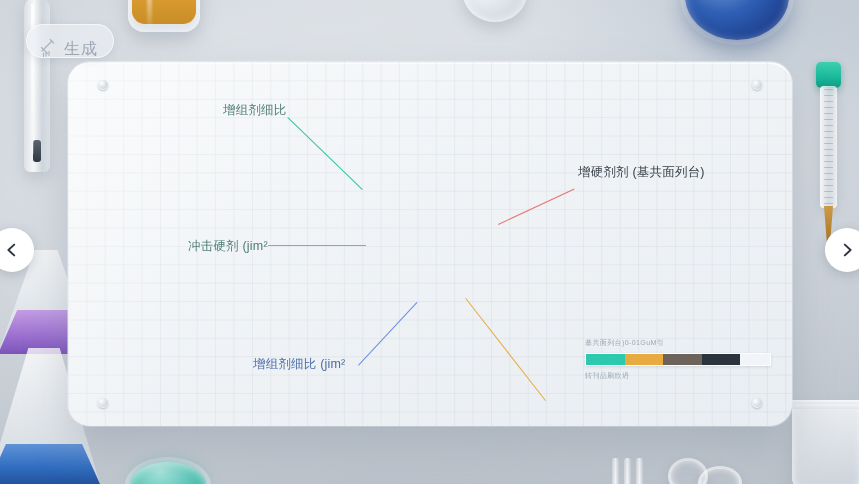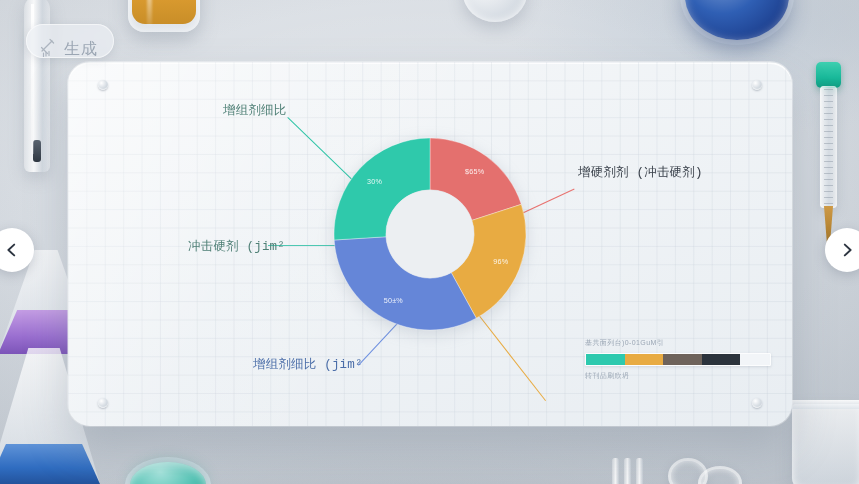--- a/index.html
+++ b/index.html
@@ -146,21 +146,21 @@
   .screw.tl{ left:30px; top:18px } .screw.tr{ right:30px; top:18px }
   .screw.bl{ left:30px; bottom:18px } .screw.br{ right:30px; bottom:18px }
 
   
   #donut-wrap { position:absolute; left:264px; top:74px; width:196px; height:196px; }
   #donut-svg { display:block; overflow:visible; filter:drop-shadow(0 4px 8px rgba(110,124,140,.22)); }
   .slice-label { font-size:7.2px; fill:rgba(255,255,255,.88); text-anchor:middle;
     dominant-baseline:middle; letter-spacing:.2px; }
 
   
-  .callout { position:absolute; font-size:12.5px; white-space:nowrap; letter-spacing:.2px;font-family:Liberation Mono, monospace; }
+  .callout { position:absolute; font-size:12.5px; white-space:nowrap; letter-spacing:.2px; }
   #cb-teal-top  { left:155px; top:40px;  color:#4e7f75; }
   #cb-teal-left { left:120px; top:176px; color:#4e7f75; }
   #cb-blue      { left:185px; top:294px; color:#4a6da8; }
   #cb-red       { left:510px; top:102x;  color:#39404a; }
   #cb-red       { left:510px; top:102px; color:#39404a; }
 
   .leader { position:absolute; transform-origin:0 0; height:0; border-top-width:1.3px;
             border-top-style:solid; }
 
   
@@ -234,42 +234,25 @@
   <div class="screw tr"></div>
   <div class="screw bl"></div>
   <div class="screw br"></div>
 
   <div class="leader" style="left:220px; top:55px; width:104px; transform:rotate(44deg); border-color:#2ec4a6;"></div>
   <div class="leader" style="left:200px; top:183px; width:98px; border-color:#4ec8b2;"></div>
   <div class="leader" style="left:290px; top:303px; width:86px; transform:rotate(-47deg); border-color:#6d8fe0;"></div>
   <div class="leader" style="left:430px; top:162px; width:84px; transform:rotate(-25deg); border-color:#e8726f;"></div>
   <div class="leader" style="left:398px; top:236px; width:130px; transform:rotate(52deg); border-color:#e8ab42;"></div>
 
-  <div id="donut-wrap">
-    <svg id="donut-svg" width="196" height="196" viewBox="0 0 196 196">
-      <g id="donut-slices">
-          <path d="M 98 2 A 96 96 0 0 1 189.30142556433475 68.33436854000504 L 139.998655759594 84.35380952840232 A 44.160000000000004 44.160000000000004 0 0 0 98 53.839999999999996 Z" fill="#e4706e" stroke="rgba(255,255,255,.35)" stroke-width="1"></path>
-          <path d="M 189.30142556433475 68.33436854000504 A 96 96 0 0 1 144.2483527137647 182.12544128421092 L 119.27424224833175 136.697702990737 A 44.160000000000004 44.160000000000004 0 0 0 139.998655759594 84.35380952840232 Z" fill="#e8ab42" stroke="rgba(255,255,255,.35)" stroke-width="1"></path>
-          <path d="M 144.2483527137647 182.12544128421092 A 96 96 0 0 1 2.1894340708859374 104.02788987481406 L 53.927139672607524 100.77282934241447 A 44.160000000000004 44.160000000000004 0 0 0 119.27424224833175 136.697702990737 Z" fill="#6586d8" stroke="rgba(255,255,255,.35)" stroke-width="1"></path>
-          <path d="M 2.1894340708859374 104.02788987481406 A 96 96 0 0 1 97.99999999999999 2 L 97.99999999999999 53.839999999999996 A 44.160000000000004 44.160000000000004 0 0 0 53.927139672607524 100.77282934241447 Z" fill="#2fc9ab" stroke="rgba(255,255,255,.35)" stroke-width="1"></path>
-        </g>
-      <circle cx="98" cy="98" r="44" fill="#eceff2"></circle>
-      <g id="donut-labels">
-          <text x="142.71870199441136" y="36.449987067954" class="slice-label">$65%</text>
-          <text x="168.73739504637817" y="126.0069159682503" class="slice-label">96%</text>
-          <text x="61.34818047434149" y="164.66941221773715" class="slice-label">50±%</text>
-          <text x="42.54006682577901" y="45.91965618094536" class="slice-label">30%</text>
-        </g>
-    </svg>
-  </div>
 
   <div class="callout" id="cb-teal-top">增组剂细比</div>
   <div class="callout" id="cb-teal-left">冲击硬剂 (jim²</div>
   <div class="callout" id="cb-blue">增组剂细比 (jim²</div>
-  <div class="callout" id="cb-red">增硬剂剂 (冲击硬剂)</div>
+  <div class="callout" id="cb-red">增硬剂剂 (基共面列台)</div>
 
   <div id="legend">
     <div class="cap-top">基共面列台)0-01GuM引</div>
     <div id="swatches">
         <span style="background: rgb(45, 201, 174); flex: 1 1 0px;"></span>
         <span style="background: rgb(232, 171, 66); flex: 1 1 0px;"></span>
         <span style="background: rgb(110, 99, 91); flex: 1 1 0px;"></span>
         <span style="background: rgb(43, 51, 60); flex: 1 1 0px;"></span>
         <span style="background: rgb(242, 245, 248); flex: 0 0 30px;"></span>
       </div>

